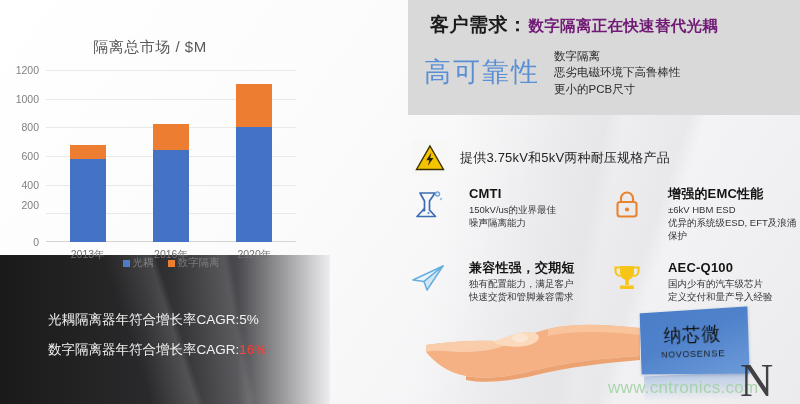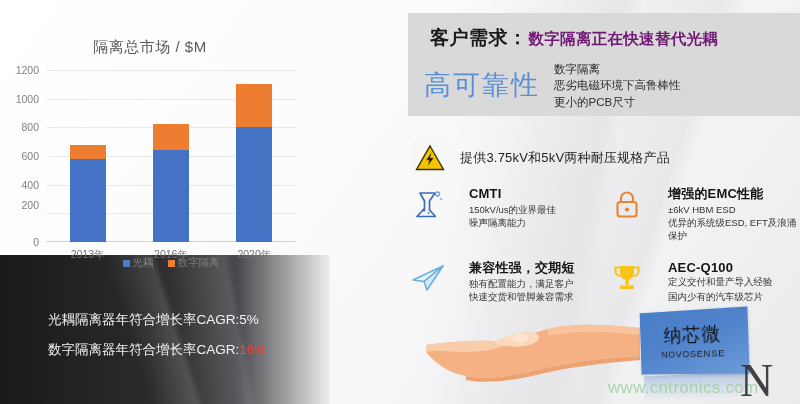--- a/index.html
+++ b/index.html
@@ -58,21 +58,21 @@
   .swatch { width:7px; height:7px; display:inline-block; }
 
   
   .cagr { position:absolute; left:48px; font-size:13.5px; color:#f2f2f3; white-space:nowrap; }
   .cagr.one { top:311px; }
   .cagr.two { top:341px; }
   .cagr .hl { color:#ff3b30; }
 
   
   .header-band {
-    position:absolute; left:408px; top:13px; width:392px; height:103px;
+    position:absolute; left:408px; top:0; width:392px; height:115px;
     background:#d9d9d9;
   }
   .hb-title { position:absolute; left:22px; top:12px; display:flex; align-items:baseline; gap:1px; }
   .hb-title .lead { font-size:19px; font-weight:bold; color:#1a1a1a; letter-spacing:.5px; }
   .hb-title .emph { font-size:15.5px; font-weight:bold; color:#701a75; letter-spacing:.3px; }
   .hb-body { position:absolute; left:16px; top:48px; display:flex; align-items:center; gap:14px; }
   .hb-big { font-size:27px; color:#5b8fd4; letter-spacing:2px; }
   .hb-list { font-size:11.5px; color:#2b2b2b; line-height:1.42; }
 
   
@@ -260,22 +260,22 @@
         <svg width="30" height="32" viewBox="0 0 30 32" aria-hidden="true">
           <path d="M8 4 L22 4 L22 11 A7 7 0 0 1 8 11 Z" fill="#f6c518"></path>
           <path d="M8 5.5 L3.5 5.5 L3.5 9 A5 5 0 0 0 8.5 14" fill="none" stroke="#f6c518" stroke-width="2.2"></path>
           <path d="M22 5.5 L26.5 5.5 L26.5 9 A5 5 0 0 1 21.5 14" fill="none" stroke="#f6c518" stroke-width="2.2"></path>
           <rect x="13.2" y="17" width="3.6" height="6" fill="#f6c518"></rect>
           <rect x="8" y="23.5" width="14" height="3.6" rx="1" fill="#f6c518"></rect>
         </svg>
       </div>
       <div class="feat-txt">
         <div class="feat-h">AEC-Q100</div>
+        <div class="feat-p">国内少有的汽车级芯片</div>
         <div class="feat-p" style="margin-top:0">定义交付和量产导入经验</div>
-        <div class="feat-p">国内少有的汽车级芯片</div>
       </div>
     </div>
 
   </div>
 
   <div class="hand">
     <svg width="250" height="104" viewBox="0 0 250 104" aria-hidden="true">
       <path d="M18 45 C40 42 62 40 86 41 C108 42 120 34 140 29 C165 23 196 24 232 28
                L232 56 C196 58 160 62 128 70 C104 76 80 80 58 76 C40 73 26 62 18 52 Z" fill="#f5b184"></path>
       <path d="M18 45 C40 42 62 40 86 41 C96 41.5 104 40 112 37

